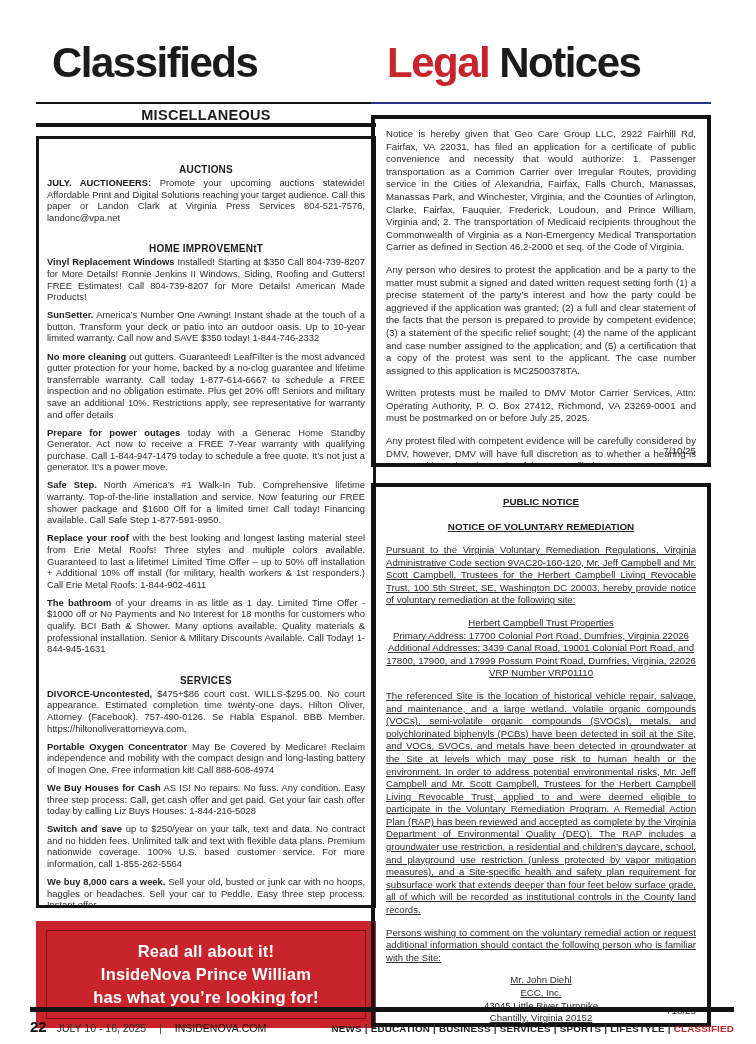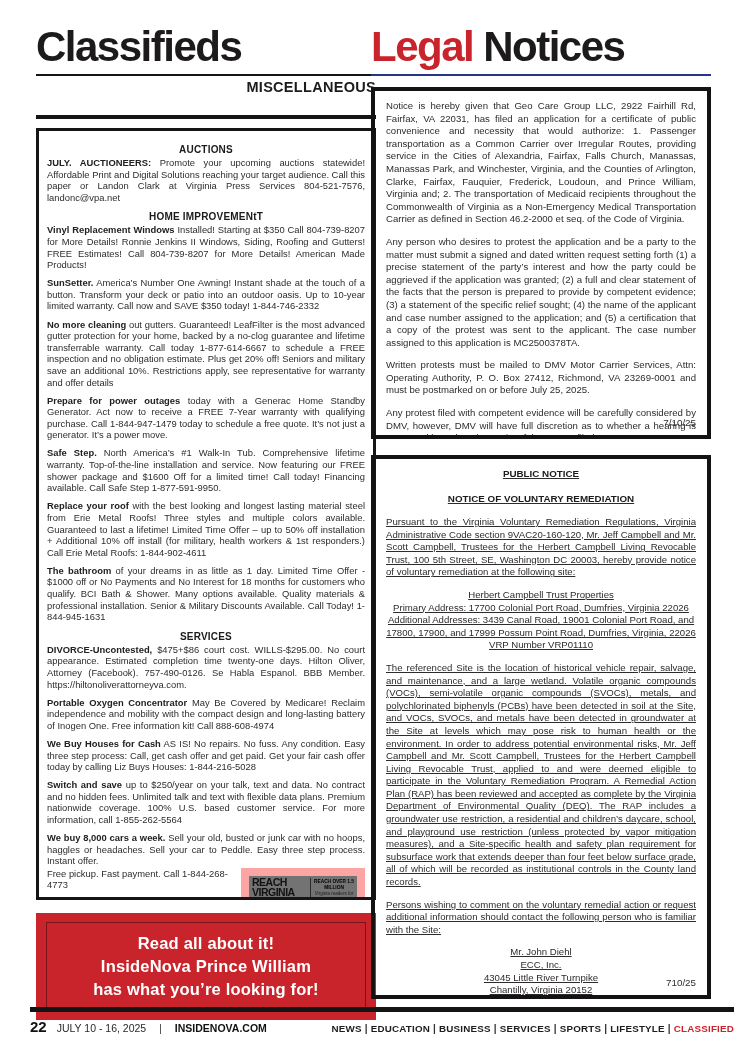--- a/index.html
+++ b/index.html
@@ -6,30 +6,30 @@
     --red:#c9232b;
     --navy:#27348b;
     --ink:#1c1a1b;
     --body:#2e2b2c;
   }
   html,body{margin:0;padding:0;width:756px;height:1044px;overflow:hidden;background:#fff;}
   body{font-family:"Liberation Sans","DejaVu Sans",sans-serif;color:var(--body);position:relative;}
   .col{position:absolute;top:24px;}
   .col-left{left:36px;width:340px;}
   .col-right{left:371px;width:340px;}
-  h1.banner{margin:0;font-size:42px;line-height:46px;font-weight:bold;letter-spacing:-1.5px;color:var(--ink);white-space:nowrap;}
+  h1.banner{margin:16px;font-size:42px;line-height:46px;font-weight:bold;letter-spacing:-1.5px;color:var(--ink);white-space:nowrap;}
   h1.banner .t2{margin-left:10px;}
   .red{color:var(--red);}
   .rule-thin{border-top:2px solid #141414;margin-top:4px;}
   .rule-navy{border-top:2px solid var(--navy);margin-top:4px;}
   .rule-thick{border-top:4px solid #141414;}
-  .misc{text-align:right;font-weight:bold;font-size:14.5px;letter-spacing:.3px;color:var(--ink);padding:3px 0 20px;}
+  .misc{text-align:center;font-weight:bold;font-size:14.5px;letter-spacing:.3px;color:var(--ink);padding:3px 0 0;}
   
   .cbox{margin-top:9px;border:3px solid #171415;box-sizing:border-box;height:772px;overflow:hidden;padding:5px 8px 6px;}
-  .cbox h3{margin:8px 0 2px;text-align:center;font-size:10px;color:var(--ink);letter-spacing:.2px;}
+  .cbox h3{margin:20px 0 2px;text-align:center;font-size:10px;color:var(--ink);letter-spacing:.2px;}
   .cbox p.ad{margin:0 0 6.5px;font-size:9.4px;line-height:11.6px;text-align:justify;overflow-wrap:anywhere;}
   .cbox p.ad b{color:#232021;}
   .tailrow{display:flex;justify-content:space-between;align-items:flex-start;margin-top:1px;}
   .tail{font-size:9.4px;line-height:11.6px;}
   
   .reach{border:8px solid #fca5a5;width:124px;box-sizing:border-box;display:flex;gap:3px;padding:2px 3px;background:#737373;flex:none;}
   .reach-left{width:56px;border-right:1px solid #2a2a2a;padding-right:2px;}
   .reach-left .r1{font-weight:bold;font-size:10.5px;line-height:9px;letter-spacing:-.5px;color:#111;}
   .reach-left .r2{font-weight:bold;font-size:10.5px;line-height:10px;letter-spacing:-.5px;color:#111;}
   .reach-left .r3{font-size:4px;line-height:5px;border-left:3px solid #000;padding-left:2px;margin-top:1px;color:#222;}
@@ -49,21 +49,21 @@
   .lbox .ctr{text-align:center;font-size:9.6px;line-height:12.6px;}
   .lbox h4{margin:0 0 12px;text-align:center;font-size:9.8px;color:var(--ink);}
   .lbox .cblock{margin:0 0 10px;}
   .lbox .date{position:absolute;right:11px;bottom:7px;font-size:9.8px;color:var(--body);}
   
   .footer{position:absolute;left:22px;right:22px;top:1007px;border-top:5px solid #141414;padding-top:6px;display:flex;justify-content:space-between;align-items:baseline;margin-left:8px;}
   .f-left{display:flex;align-items:baseline;gap:10px;color:#1a1a1a;}
   .f-left .pg{font-size:15px;font-weight:bold;color:#111;}
   .f-left .dt{font-size:10.5px;color:#2a2a2a;}
   .f-left .sep,.f-right .sep{font-size:10px;color:#333;padding:0 3px;}
-  .f-left .site{font-size:10.5px;font-weight:bold;color:#111;}
+  .f-left .site{font-size:10.5px;font-weight:normal;color:#111;}
   .f-right{font-size:9.8px;font-weight:bold;color:#1d1d1d;letter-spacing:.2px;}
   .f-right span{white-space:nowrap;}
 </style>
 </head>
 <body>
 
 <div>
 
   <div class="col col-left">
     <h1 class="banner"><span>Classifieds</span></h1>

